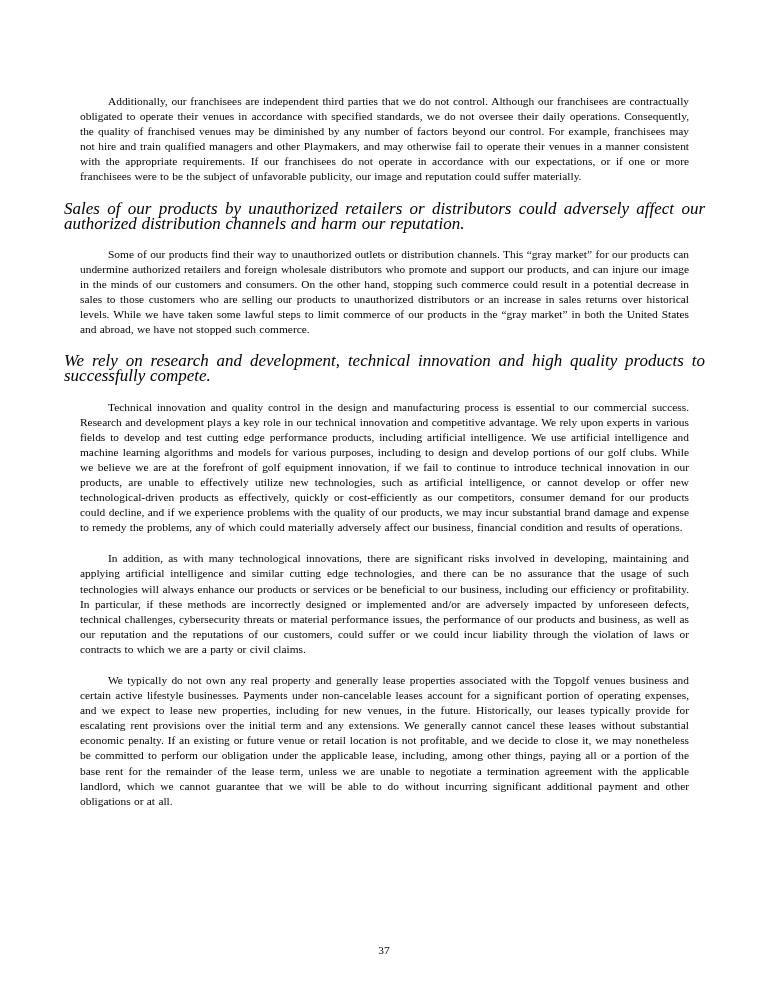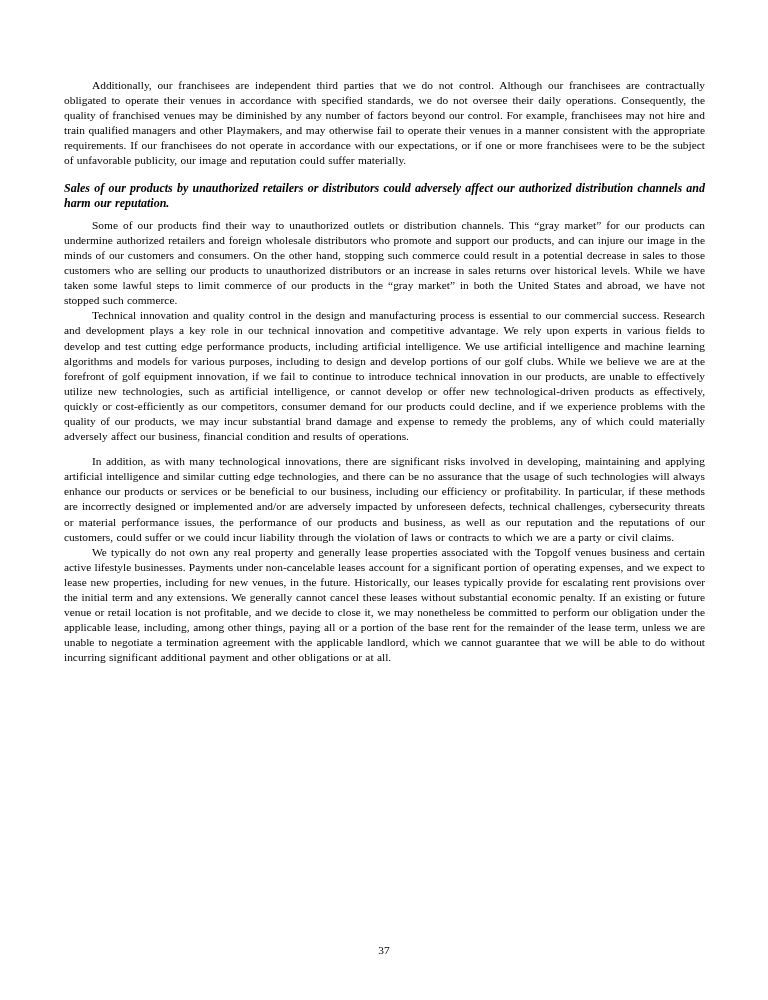--- a/index.html
+++ b/index.html
@@ -16,36 +16,36 @@
     font-family: "Liberation Serif", "DejaVu Serif", serif;
     overflow: hidden;
   }
   .content {
     position: absolute;
     top: 78px;
     left: 64px;
     width: 641px;
   }
   .para {
-    margin: 0;
+    margin: 16px;
     font-size: 11.4px;
     line-height: 15.1px;
     text-align: justify;
     text-indent: 28px;
     word-spacing: 0.5px;
     font-family: Liberation Serif, serif;
   }
   .para.spaced {
     margin-top: 10px;
   }
   .heading {
     margin: 12px 0 7px 0;
-    font-size: 12px;
+    font-size: 17px;
     line-height: 15.1px;
-    font-weight: bold;
+    font-weight: normal;
     font-style: italic;
     text-align: justify;
     text-indent: 0;
     word-spacing: 0.5px;
   }
   .page-number {
     position: absolute;
     top: 943px;
     left: 0;
     width: 100%;
@@ -55,18 +55,19 @@
   }
 </style>
 </head>
 <body>
 
 <div class="page">
   <div class="content">
     <p class="para">Additionally, our franchisees are independent third parties that we do not control. Although our franchisees are contractually obligated to operate their venues in accordance with specified standards, we do not oversee their daily operations. Consequently, the quality of franchised venues may be diminished by any number of factors beyond our control. For example, franchisees may not hire and train qualified managers and other Playmakers, and may otherwise fail to operate their venues in a manner consistent with the appropriate requirements. If our franchisees do not operate in accordance with our expectations, or if one or more franchisees were to be the subject of unfavorable publicity, our image and reputation could suffer materially.</p>
     <h2 class="heading">Sales of our products by unauthorized retailers or distributors could adversely affect our authorized distribution channels and harm our reputation.</h2>
     <p class="para">Some of our products find their way to unauthorized outlets or distribution channels. This “gray market” for our products can undermine authorized retailers and foreign wholesale distributors who promote and support our products, and can injure our image in the minds of our customers and consumers. On the other hand, stopping such commerce could result in a potential decrease in sales to those customers who are selling our products to unauthorized distributors or an increase in sales returns over historical levels. While we have taken some lawful steps to limit commerce of our products in the “gray market” in both the United States and abroad, we have not stopped such commerce.</p>
+    <h2 class="heading">We rely on research and development, technical innovation and high quality products to successfully compete.</h2>
     <p class="para">Technical innovation and quality control in the design and manufacturing process is essential to our commercial success. Research and development plays a key role in our technical innovation and competitive advantage. We rely upon experts in various fields to develop and test cutting edge performance products, including artificial intelligence. We use artificial intelligence and machine learning algorithms and models for various purposes, including to design and develop portions of our golf clubs. While we believe we are at the forefront of golf equipment innovation, if we fail to continue to introduce technical innovation in our products, are unable to effectively utilize new technologies, such as artificial intelligence, or cannot develop or offer new technological-driven products as effectively, quickly or cost-efficiently as our competitors, consumer demand for our products could decline, and if we experience problems with the quality of our products, we may incur substantial brand damage and expense to remedy the problems, any of which could materially adversely affect our business, financial condition and results of operations.</p>
     <p class="para spaced">In addition, as with many technological innovations, there are significant risks involved in developing, maintaining and applying artificial intelligence and similar cutting edge technologies, and there can be no assurance that the usage of such technologies will always enhance our products or services or be beneficial to our business, including our efficiency or profitability. In particular, if these methods are incorrectly designed or implemented and/or are adversely impacted by unforeseen defects, technical challenges, cybersecurity threats or material performance issues, the performance of our products and business, as well as our reputation and the reputations of our customers, could suffer or we could incur liability through the violation of laws or contracts to which we are a party or civil claims.</p>
     <p class="para">We typically do not own any real property and generally lease properties associated with the Topgolf venues business and certain active lifestyle businesses. Payments under non-cancelable leases account for a significant portion of operating expenses, and we expect to lease new properties, including for new venues, in the future. Historically, our leases typically provide for escalating rent provisions over the initial term and any extensions. We generally cannot cancel these leases without substantial economic penalty. If an existing or future venue or retail location is not profitable, and we decide to close it, we may nonetheless be committed to perform our obligation under the applicable lease, including, among other things, paying all or a portion of the base rent for the remainder of the lease term, unless we are unable to negotiate a termination agreement with the applicable landlord, which we cannot guarantee that we will be able to do without incurring significant additional payment and other obligations or at all.</p>
   </div>
   <div class="page-number">37</div>
 </div>
 
 </body></html>

